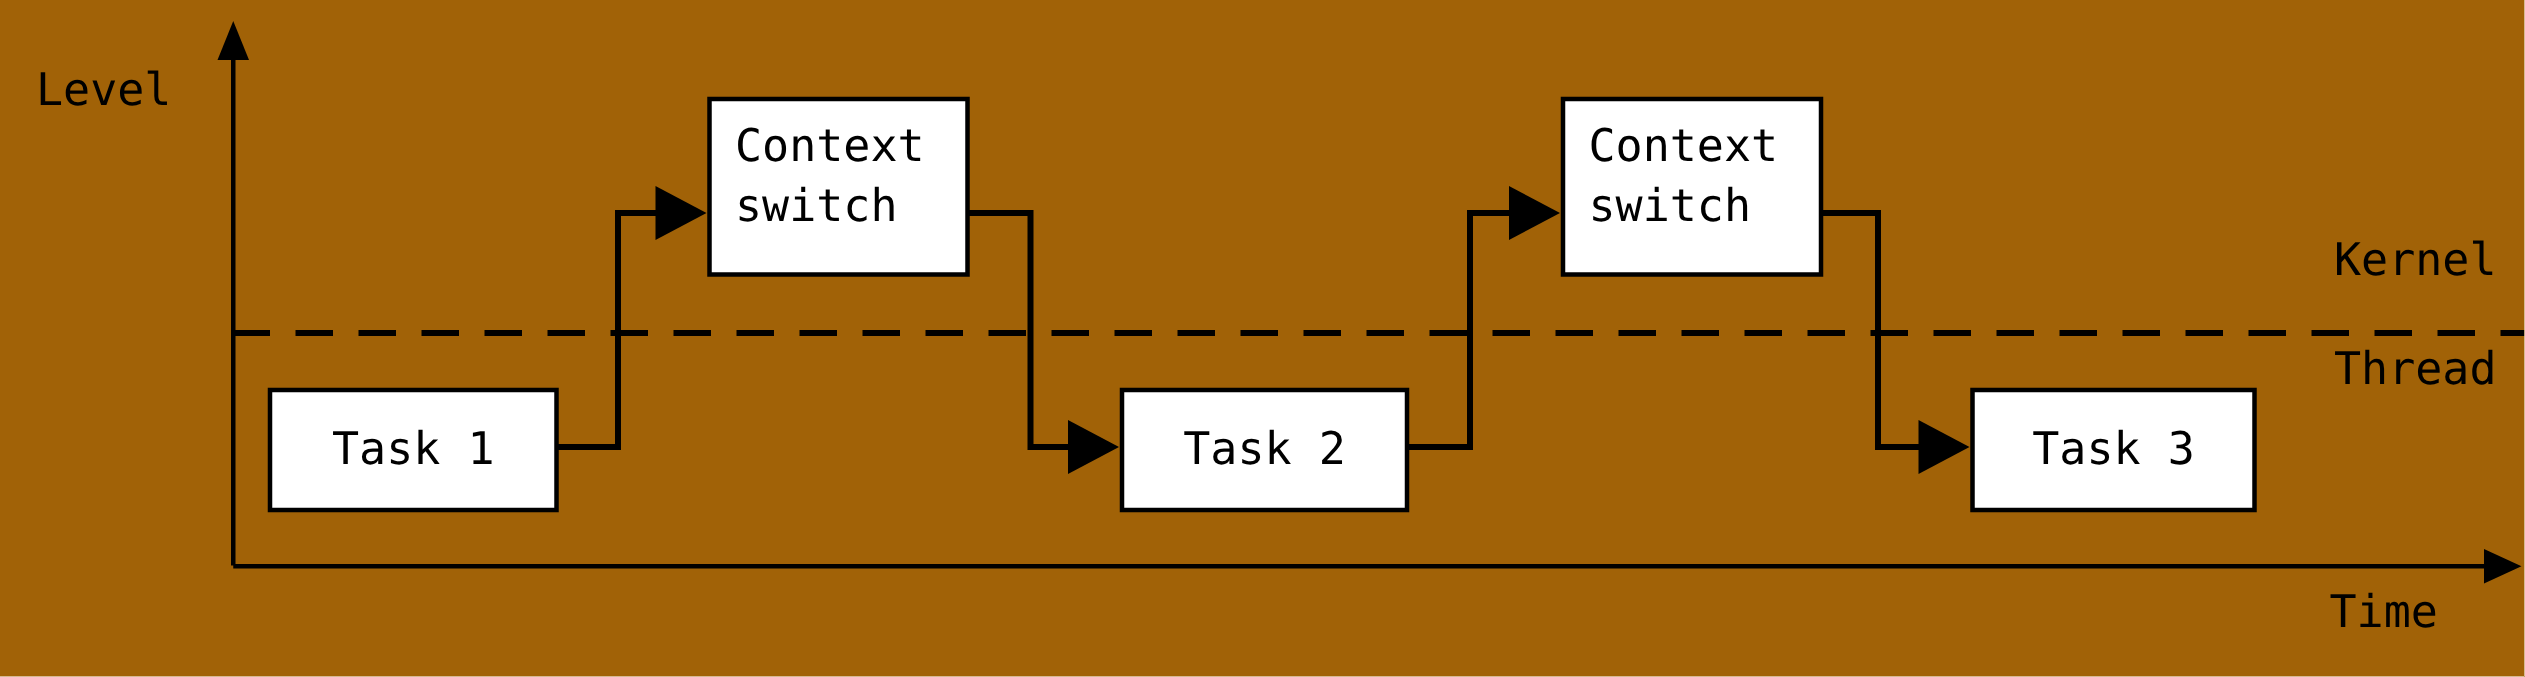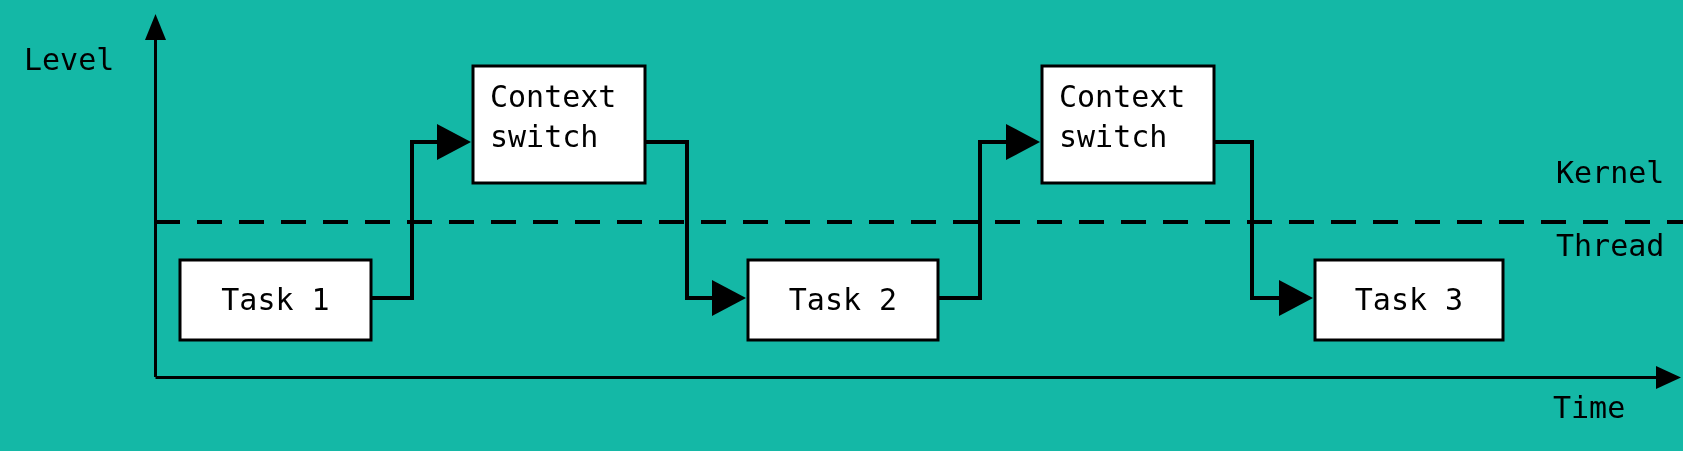--- a/index.html
+++ b/index.html
@@ -8,21 +8,21 @@
     background: #ffffff;
   }
   body {
     font-family: "DejaVu Sans Mono", "Liberation Mono", monospace;
   }
   #diagram-root {
     position: relative;
     width: 1683px;
     height: 451px;
     overflow: hidden;
-    background: #14b8a6;
+    background: #a16207;
   }
   svg#diagram-svg {
     display: block;
     width: 1683px;
     height: 451px;
   }
   .axis-line {
     stroke: #000000;
     stroke-width: 3;
     fill: none;

